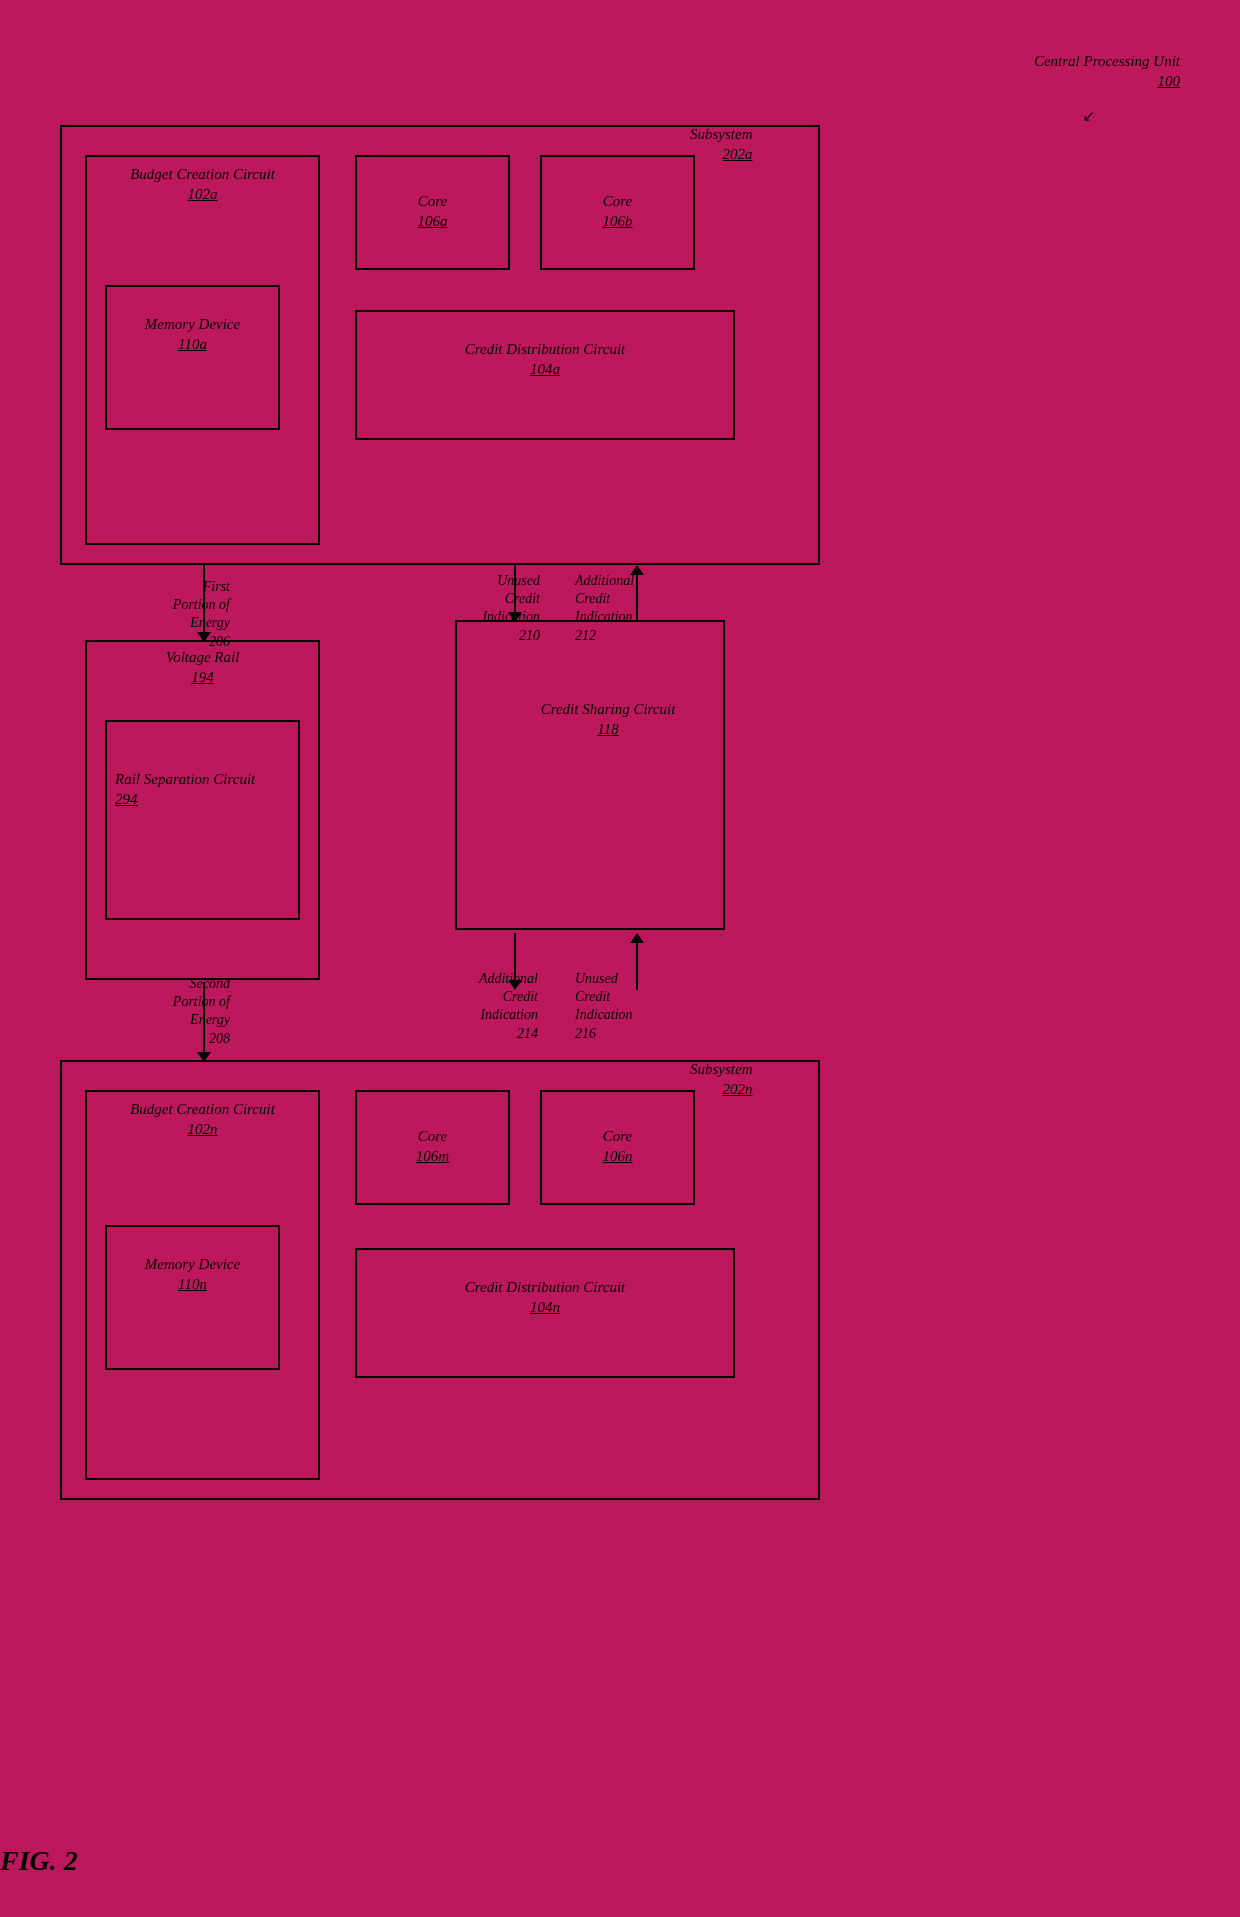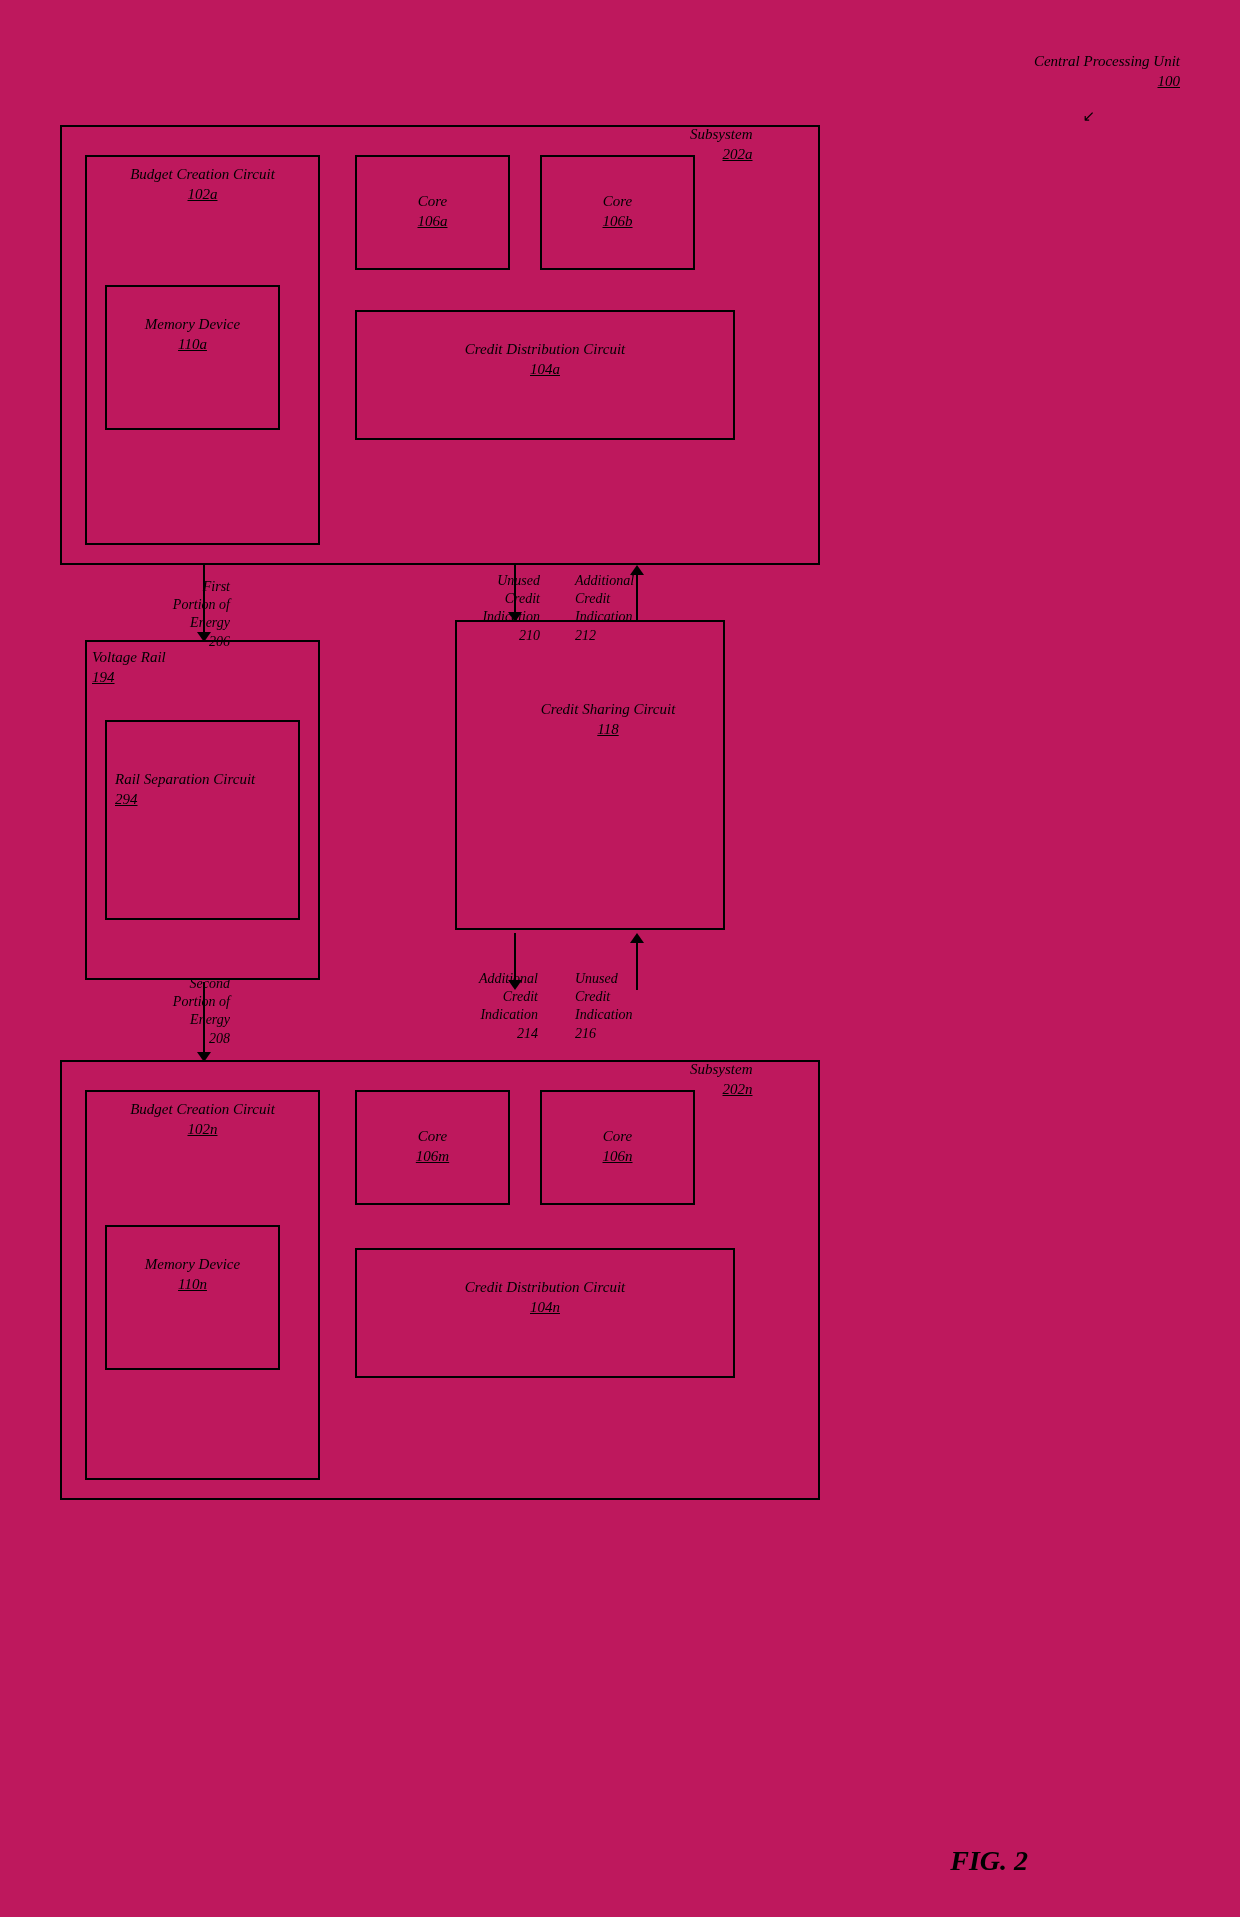--- a/index.html
+++ b/index.html
@@ -189,21 +189,21 @@
       width: 235px;
       height: 340px;
       border: 2px solid #000;
     }
     .voltage-rail-label {
       position: absolute;
       top: 648px;
       left: 92px;
       font-style: italic;
       font-size: 15px;
-      text-align: left;
+      text-align: center;
       width: 221px;
       line-height: 1.3;
     }
     
     .rail-sep {
       position: absolute;
       top: 720px;
       left: 105px;
       width: 195px;
       height: 200px;
@@ -387,21 +387,21 @@
       width: 380px;
       line-height: 1.3;
     }
 
     
     .fig-label {
       position: absolute;
       bottom: 40px;
       left: 0;
       width: 1028px;
-      text-align: right;
+      text-align: left;
       font-style: italic;
       font-size: 28px;
       font-weight: bold;
     }
 
     
     .arrow-down {
       position: absolute;
       display: flex;
       flex-direction: column;

